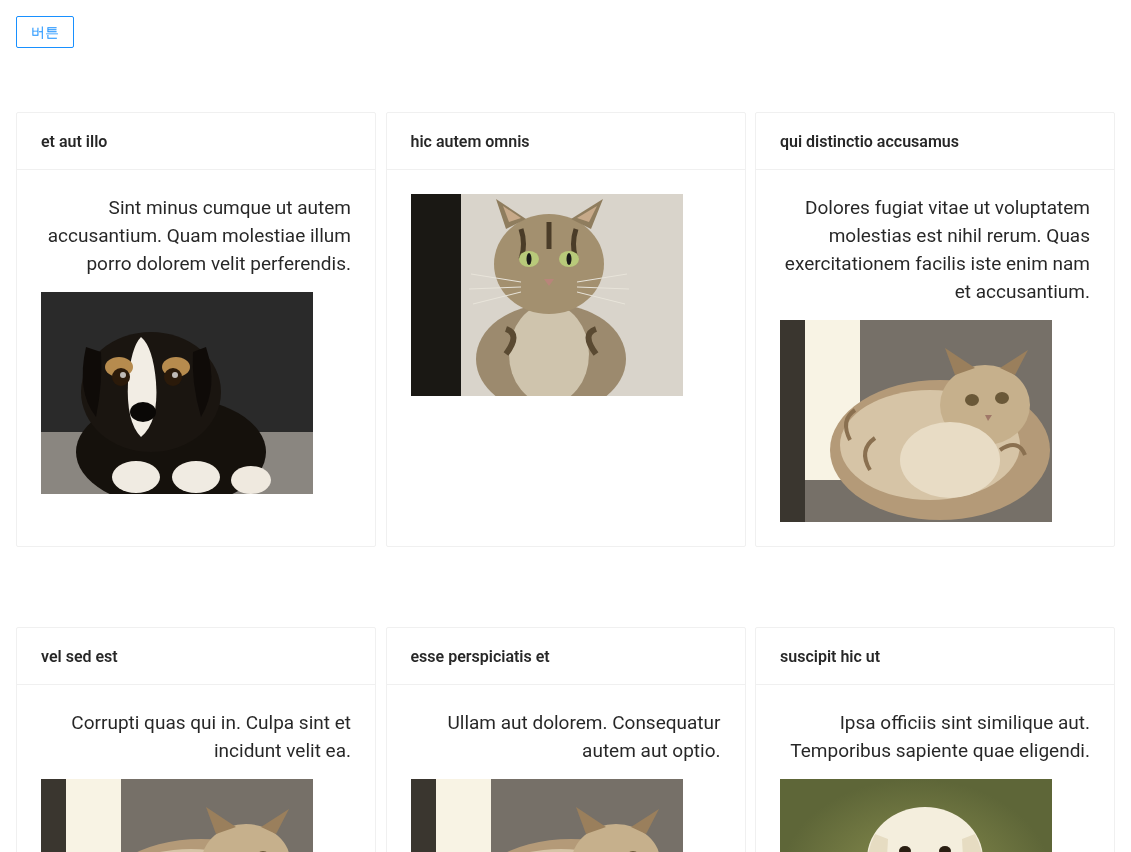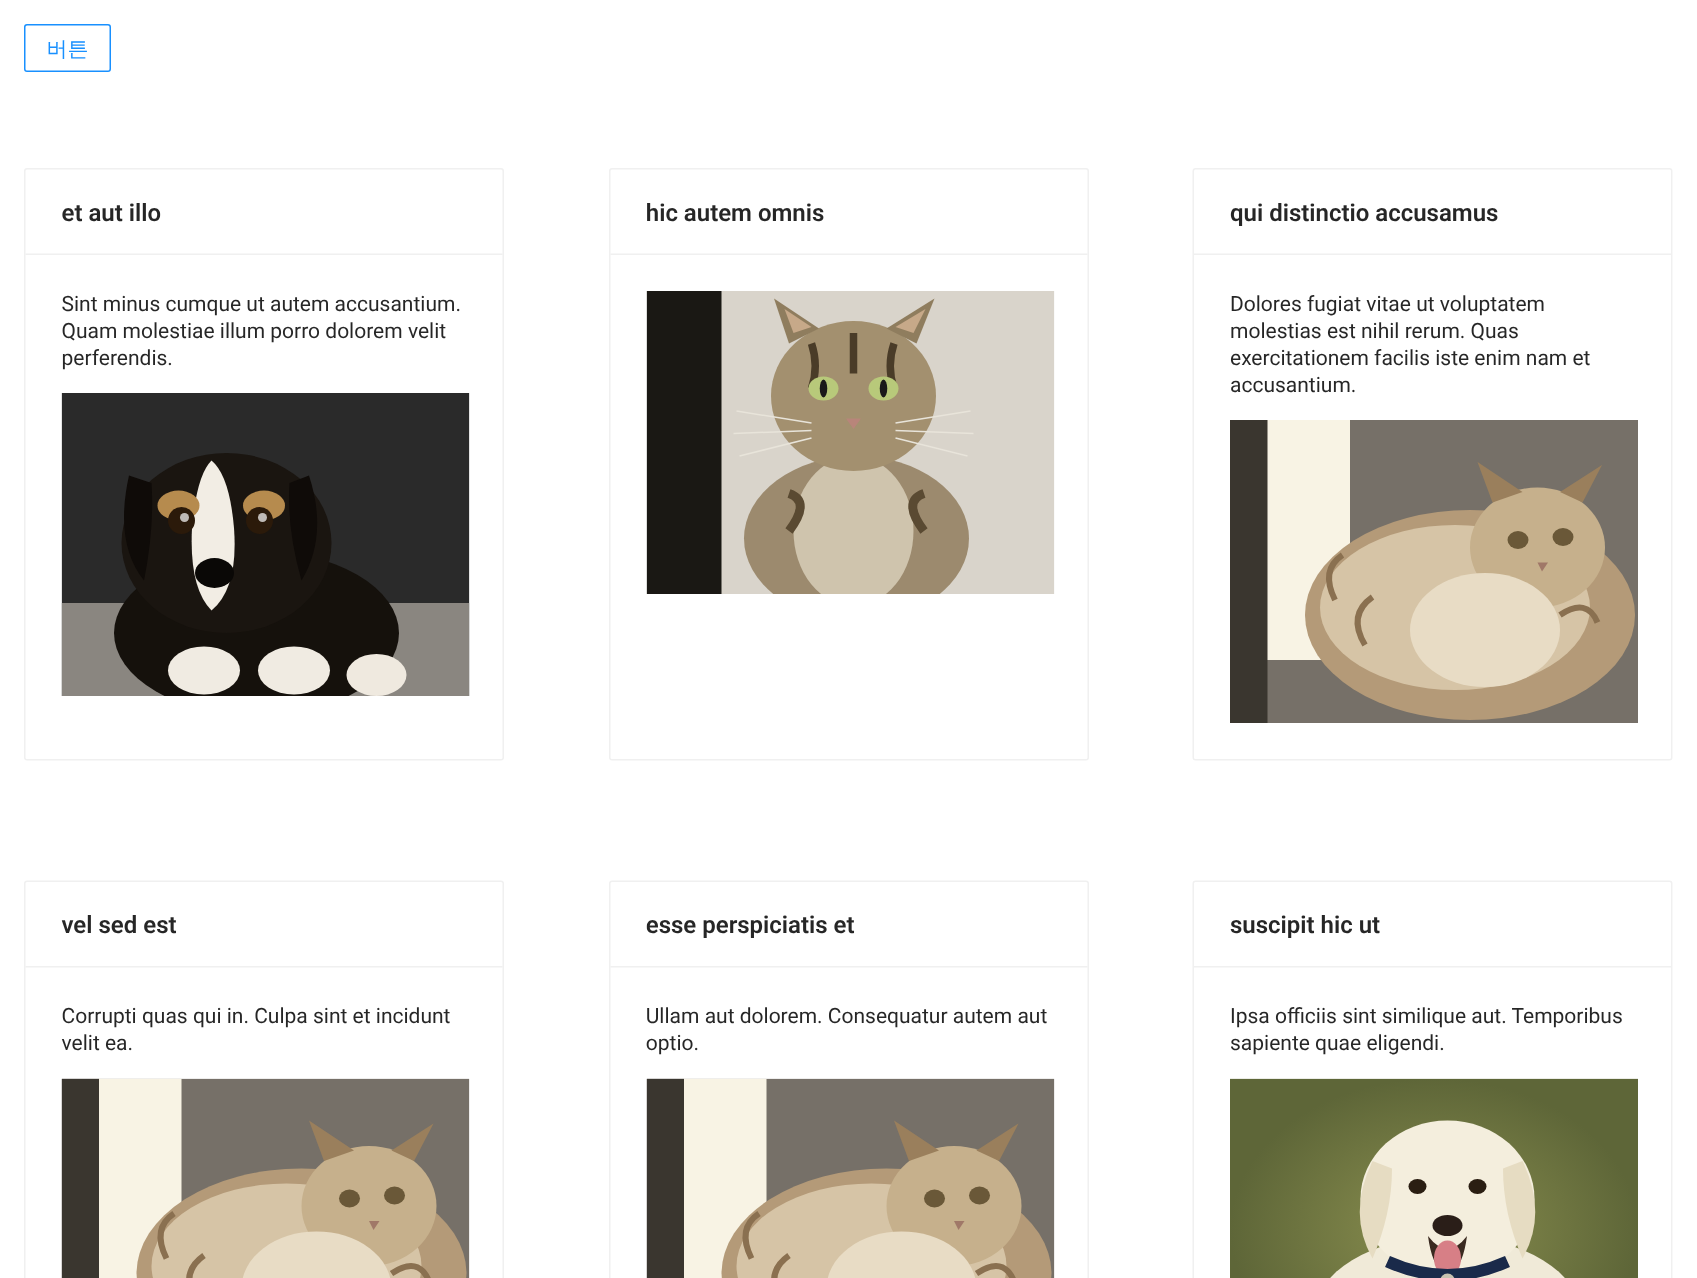--- a/index.html
+++ b/index.html
@@ -29,21 +29,21 @@
     cursor: pointer;
     margin-bottom: 0;
   }
   .grid {
     margin-top: 64px;
     display: flex;
     flex-wrap: wrap;
     justify-content: space-between;
   }
   .card {
-    width: 320px;
+    width: 360px;
     border: 1px solid #f0f0f0;
     border-radius: 2px;
     background: #fff;
     margin-bottom: 80px;
   }
   .card-head {
     border-bottom: 1px solid #f0f0f0;
     padding: 0 24px;
     min-height: 57px;
     display: flex;
@@ -55,23 +55,24 @@
     color: rgba(0,0,0,0.85);
     overflow: hidden;
     text-overflow: ellipsis;
     white-space: nowrap;
   }
   .card-body {
     padding: 24px;
   }
   .card-desc {
     margin: 0 0 14px 0;
-    font-size: 14px;
-    line-height: 18px;
+    font-size: 19px;
+    line-height: 28px;
     color: rgba(0,0,0,0.85);
+    text-align: right;
   }
   .card-image {
     width: 272px;
     height: 202px;
     display: block;
     overflow: hidden;
     position: relative;
   }
   .card-image svg {
     width: 100%;

